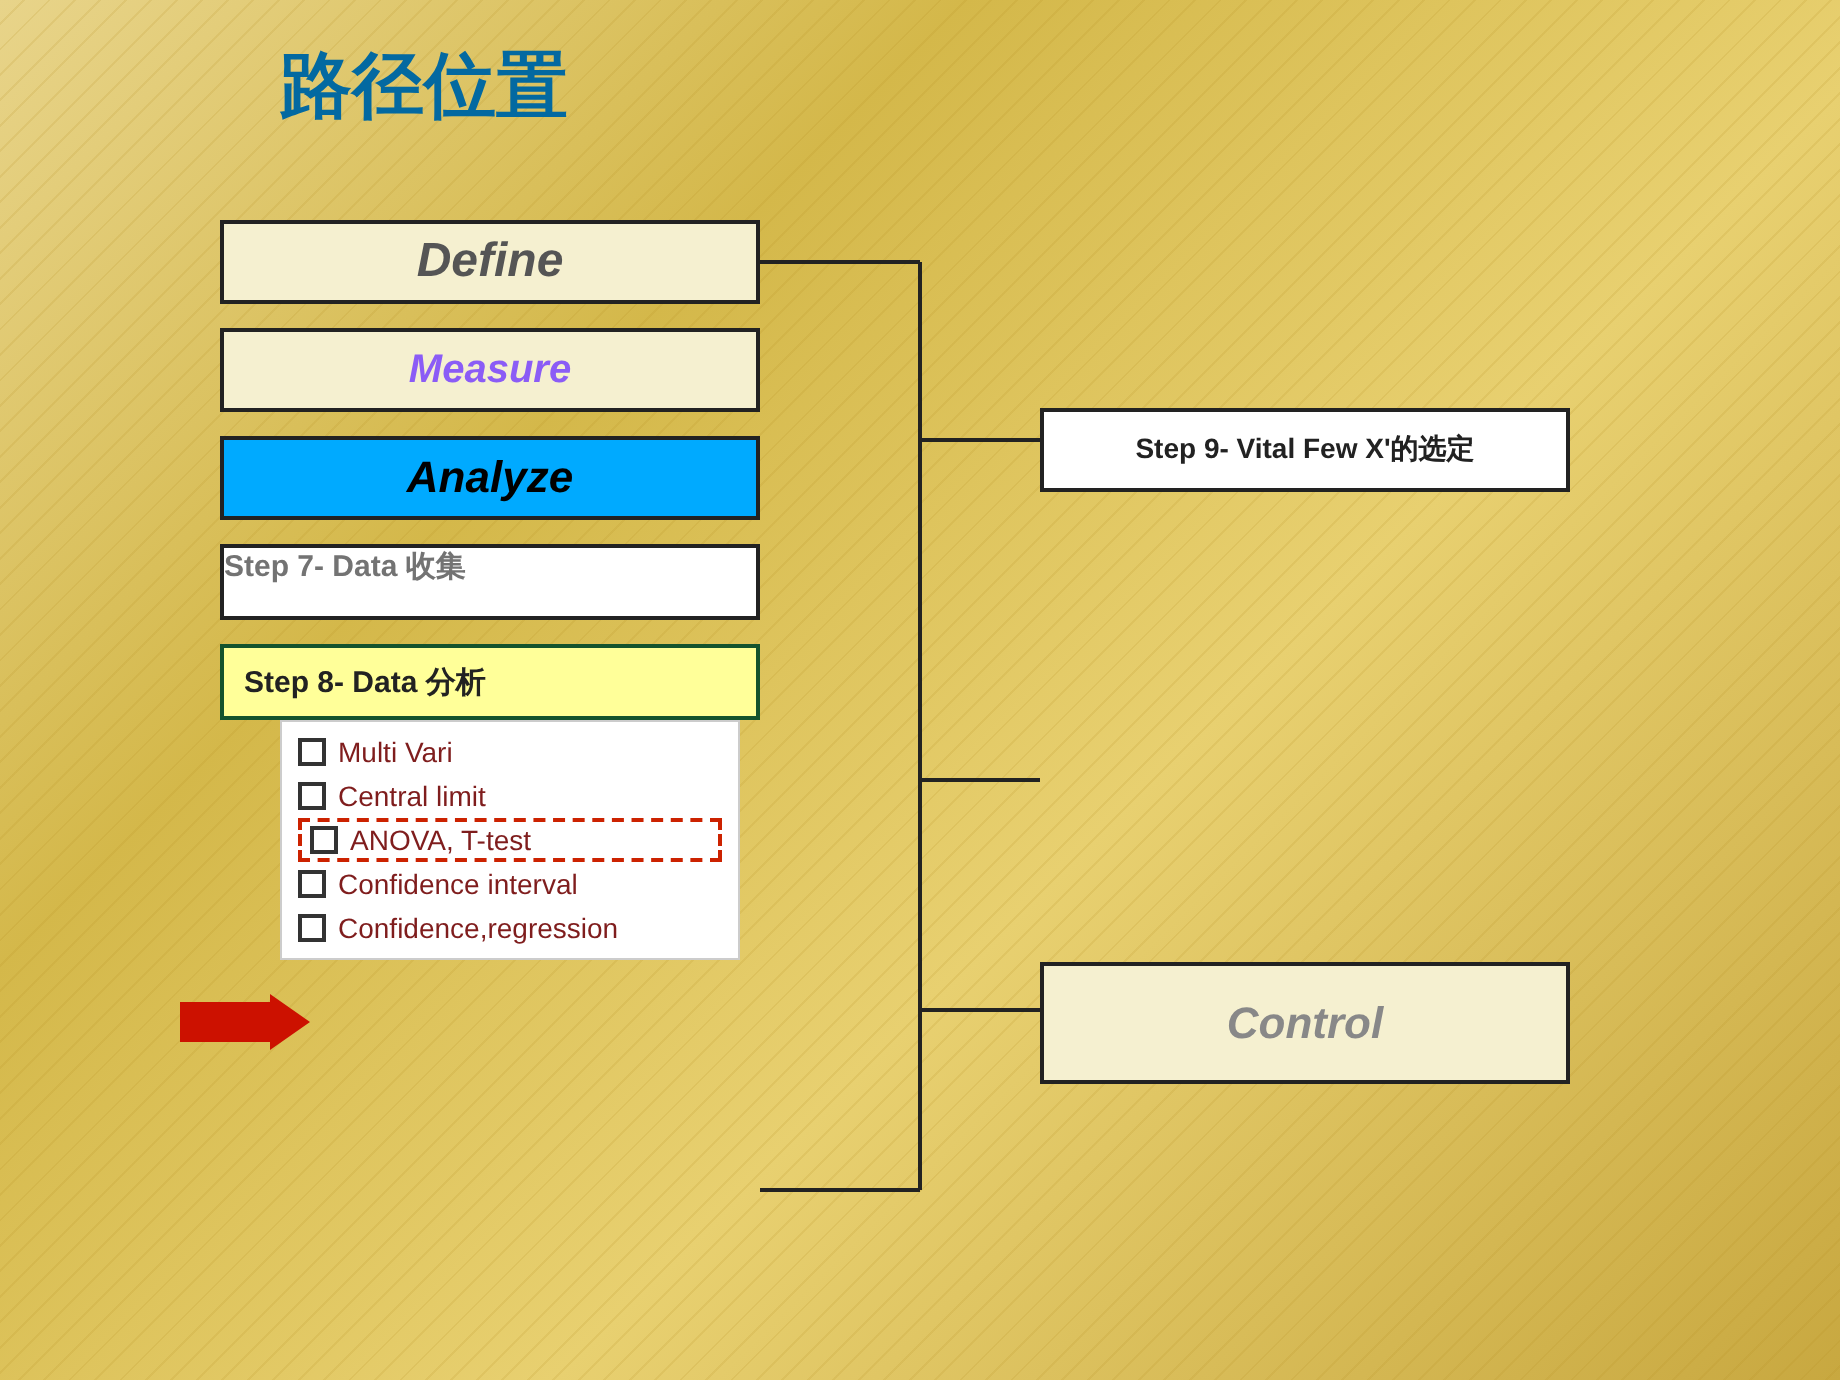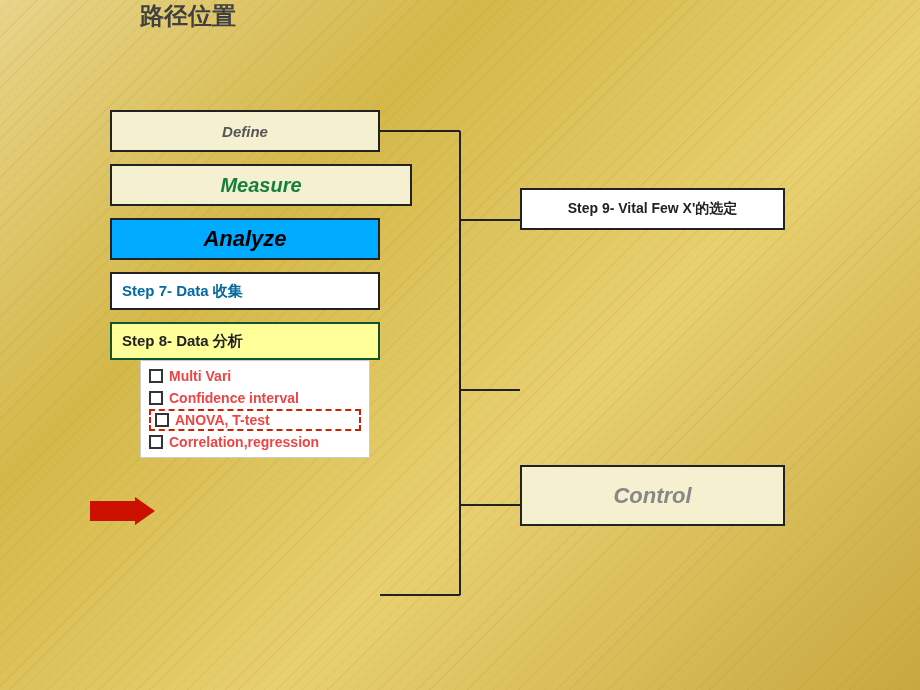--- a/index.html
+++ b/index.html
@@ -24,64 +24,64 @@
         transparent 8px,
         rgba(180, 140, 30, 0.15) 8px,
         rgba(180, 140, 30, 0.15) 9px
       );
       pointer-events: none;
       z-index: 0;
     }
 
     .page-title {
       position: absolute;
-      top: 0;
+      top: 19px;
       left: 140px;
-      font-size: 24px;
-      font-weight: bold;
-      color: #404040;
+      font-size: 36px;
+      font-weight: bold;
+      color: #0369a1;
       z-index: 1;
     }
 
     
     .left-col {
       position: absolute;
       left: 110px;
       top: 110px;
       width: 295px;
       z-index: 1;
     }
 
     .box-define {
       width: 270px;
       height: 42px;
       border: 2px solid #222;
       background: #f5f0d0;
       display: flex;
       align-items: center;
       justify-content: center;
-      font-size: 15px;
+      font-size: 24px;
       font-style: italic;
       font-weight: bold;
       color: #555;
       margin-bottom: 12px;
     }
 
     .box-measure {
-      width: 302px;
+      width: 270px;
       height: 42px;
       border: 2px solid #222;
       background: #f5f0d0;
       display: flex;
       align-items: center;
       justify-content: center;
       font-size: 20px;
       font-style: italic;
       font-weight: bold;
-      color: #15803d;
+      color: #8b5cf6;
       margin-bottom: 12px;
     }
 
     .box-analyze {
       width: 270px;
       height: 42px;
       border: 2px solid #222;
       background: #00aaff;
       display: flex;
       align-items: center;
@@ -92,25 +92,23 @@
       color: #000;
       margin-bottom: 12px;
     }
 
     .box-step7 {
       width: 270px;
       height: 38px;
       border: 2px solid #222;
       background: #fff;
       display: flex;
-      align-items: center;
-      padding-left: 10px;
       font-size: 15px;
       font-weight: bold;
-      color: #0369a1;
+      color: #737373;
       margin-bottom: 12px;
     }
 
     .box-step8 {
       width: 270px;
       height: 38px;
       border: 2px solid #14532d;
       background: #ffff99;
       display: flex;
       align-items: center;
@@ -127,23 +125,23 @@
       background: #fff;
       border: 1px solid #ccc;
       padding: 4px 8px;
       position: relative;
     }
 
     .checklist-item {
       display: flex;
       align-items: center;
       font-size: 14px;
-      font-weight: bold;
+      font-weight: normal;
       padding: 3px 0;
-      color: #ef4444;
+      color: #7f1d1d;
     }
 
     .checklist-item .cb {
       width: 14px;
       height: 14px;
       border: 2px solid #333;
       margin-right: 6px;
       flex-shrink: 0;
       display: flex;
       align-items: center;
@@ -269,40 +267,44 @@
     <span>Step 8- Data 分析</span>
   </div>
 
   <div class="checklist">
     <div class="checklist-item">
       <div class="cb"></div>
       <span>Multi Vari</span>
     </div>
     <div class="checklist-item">
       <div class="cb"></div>
+      <span>Central limit</span>
+    </div>
+    <div class="checklist-item anova-box">
+      <div class="cb"></div>
+      <span>ANOVA, T-test</span>
+    </div>
+    <div class="checklist-item">
+      <div class="cb"></div>
       <span>Confidence interval</span>
     </div>
-    <div class="checklist-item anova-box">
-      <div class="cb"></div>
-      <span>ANOVA, T-test</span>
-    </div>
     <div class="checklist-item">
       <div class="cb"></div>
-      <span>Correlation,regression</span>
+      <span>Confidence,regression</span>
     </div>
   </div>
 </div>
 
 <div class="red-arrow">
   <svg width="65" height="28" xmlns="http://www.w3.org/2000/svg">
     <polygon points="0,4 45,4 45,0 65,14 45,28 45,24 0,24" fill="#cc1100"></polygon>
   </svg>
 </div>
 
-<div class="right-col" style="top: 188px; text-align: right;">
+<div class="right-col" style="top: 204px; text-align: right;">
 
   <div class="box-step9">
     <span>Step 9- Vital Few X'的选定</span>
   </div>
 
   <div style="height: 140px;"></div>
 
 
   <div style="height: 95px;"></div>
 

